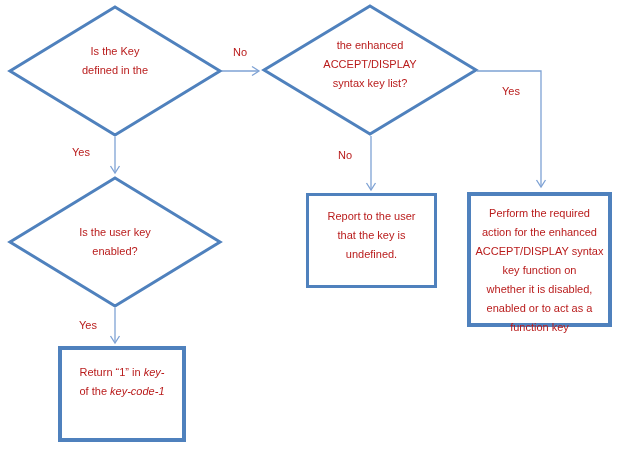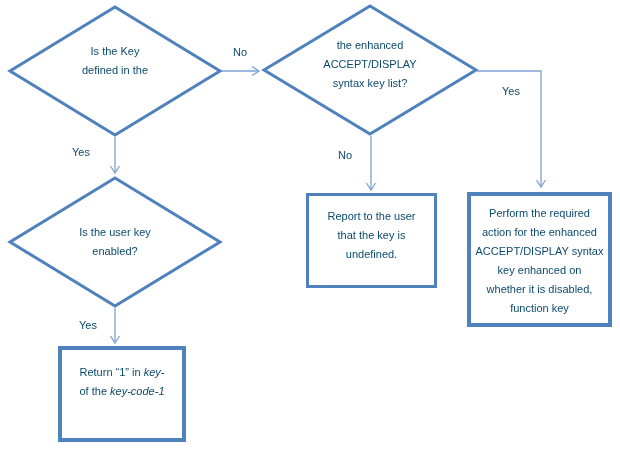--- a/index.html
+++ b/index.html
@@ -6,21 +6,21 @@
     margin: 0;
     padding: 0;
     background: #ffffff;
   }
   .canvas {
     position: relative;
     width: 620px;
     height: 455px;
     background: #ffffff;
     font-family: "Liberation Sans", sans-serif;
-    color: #0c4a6e;
+    color: #b91c1c;
     overflow: hidden;
   }
   .shapes-svg {
     position: absolute;
     left: 0;
     top: 0;
     z-index: 0;
   }
   .diamond {
     fill: #ffffff;
@@ -144,22 +144,23 @@
   <div class="flow-box" id="box-report">
     <div class="line">Report to the user</div>
     <div class="line">that the key is</div>
     <div class="line">undefined.</div>
   </div>
 
   <div class="flow-box" id="box-perform">
     <div class="line">Perform the required</div>
     <div class="line">action for the enhanced</div>
     <div class="line">ACCEPT/DISPLAY syntax</div>
-    <div class="line">key enhanced on</div>
+    <div class="line">key function on</div>
     <div class="line">whether it is disabled,</div>
+    <div class="line">enabled or to act as a</div>
     <div class="line">function key</div>
   </div>
 
   <div class="flow-box" id="box-return">
     <div class="line">
       <span>Return “1” in </span><i>key-</i>
     </div>
     <div class="line">
       <span>of the </span><i>key-code-1</i>
     </div>

